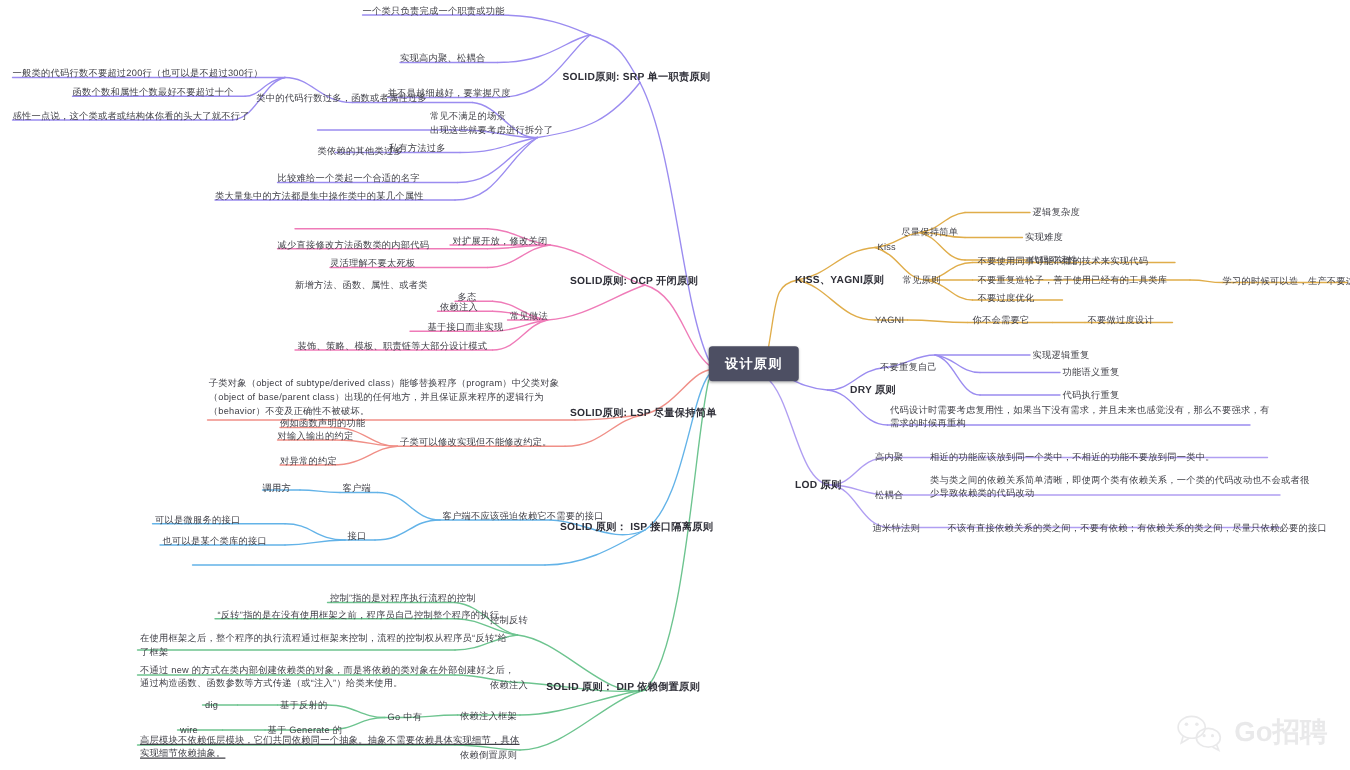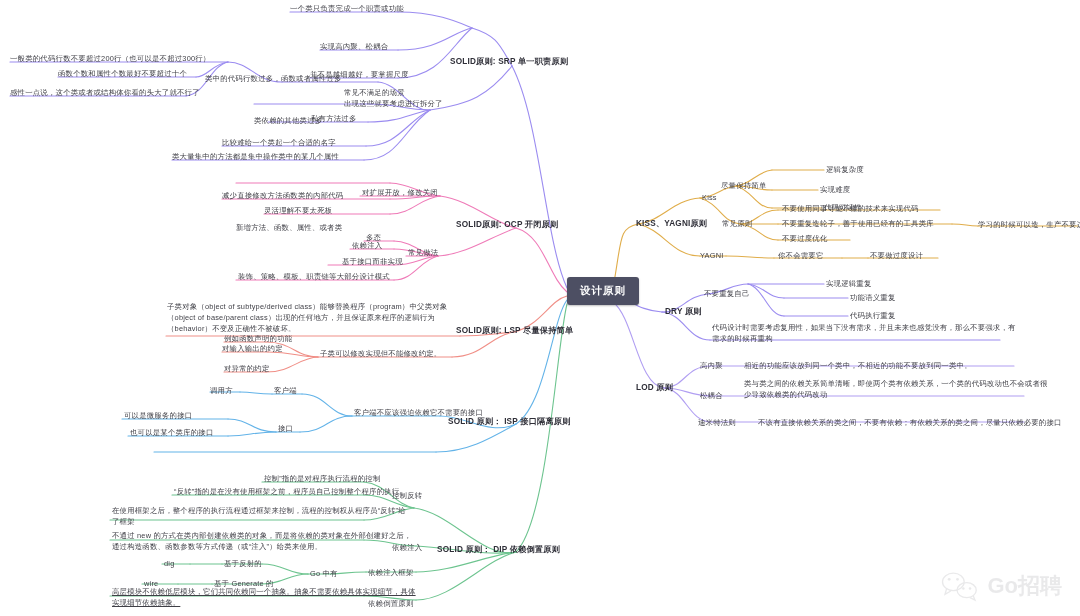--- a/index.html
+++ b/index.html
@@ -292,21 +292,21 @@
   <div class="node" style="left:722px;top:218px;">常见原则</div>
   <div class="node" style="left:782px;top:203px;">不要使用同事可能不懂的技术来实现代码</div>
   <div class="node" style="left:782px;top:218px;">不要重复造轮子，善于使用已经有的工具类库</div>
   <div class="node" style="left:978px;top:219px;">学习的时候可以造，生产不要这么搞</div>
   <div class="node" style="left:782px;top:233px;">不要过度优化</div>
 
   <div class="node" style="left:700px;top:250px;">YAGNI</div>
   <div class="node" style="left:778px;top:250px;">你不会需要它</div>
   <div class="node" style="left:870px;top:250px;">不要做过度设计</div>
 
-  <div class="node lvl1" style="left:621px;top:306px;padding-left:44px;">DRY 原则</div>
+  <div class="node lvl1" style="left:636px;top:306px;padding-left:44px;">DRY 原则</div>
   <div class="node" style="left:704px;top:288px;">不要重复自己</div>
   <div class="node" style="left:826px;top:278px;">实现逻辑重复</div>
   <div class="node" style="left:850px;top:292px;">功能语义重复</div>
   <div class="node" style="left:850px;top:310px;">代码执行重复</div>
   <div class="node" style="left:712px;top:322px;">代码设计时需要考虑复用性，如果当下没有需求，并且未来也感觉没有，那么不要强求，有
 需求的时候再重构</div>
 
   <div class="node lvl1" style="left:636px;top:382px;">LOD 原则</div>
   <div class="node" style="left:700px;top:360px;">高内聚</div>
   <div class="node" style="left:744px;top:360px;">相近的功能应该放到同一个类中，不相近的功能不要放到同一类中。</div>

